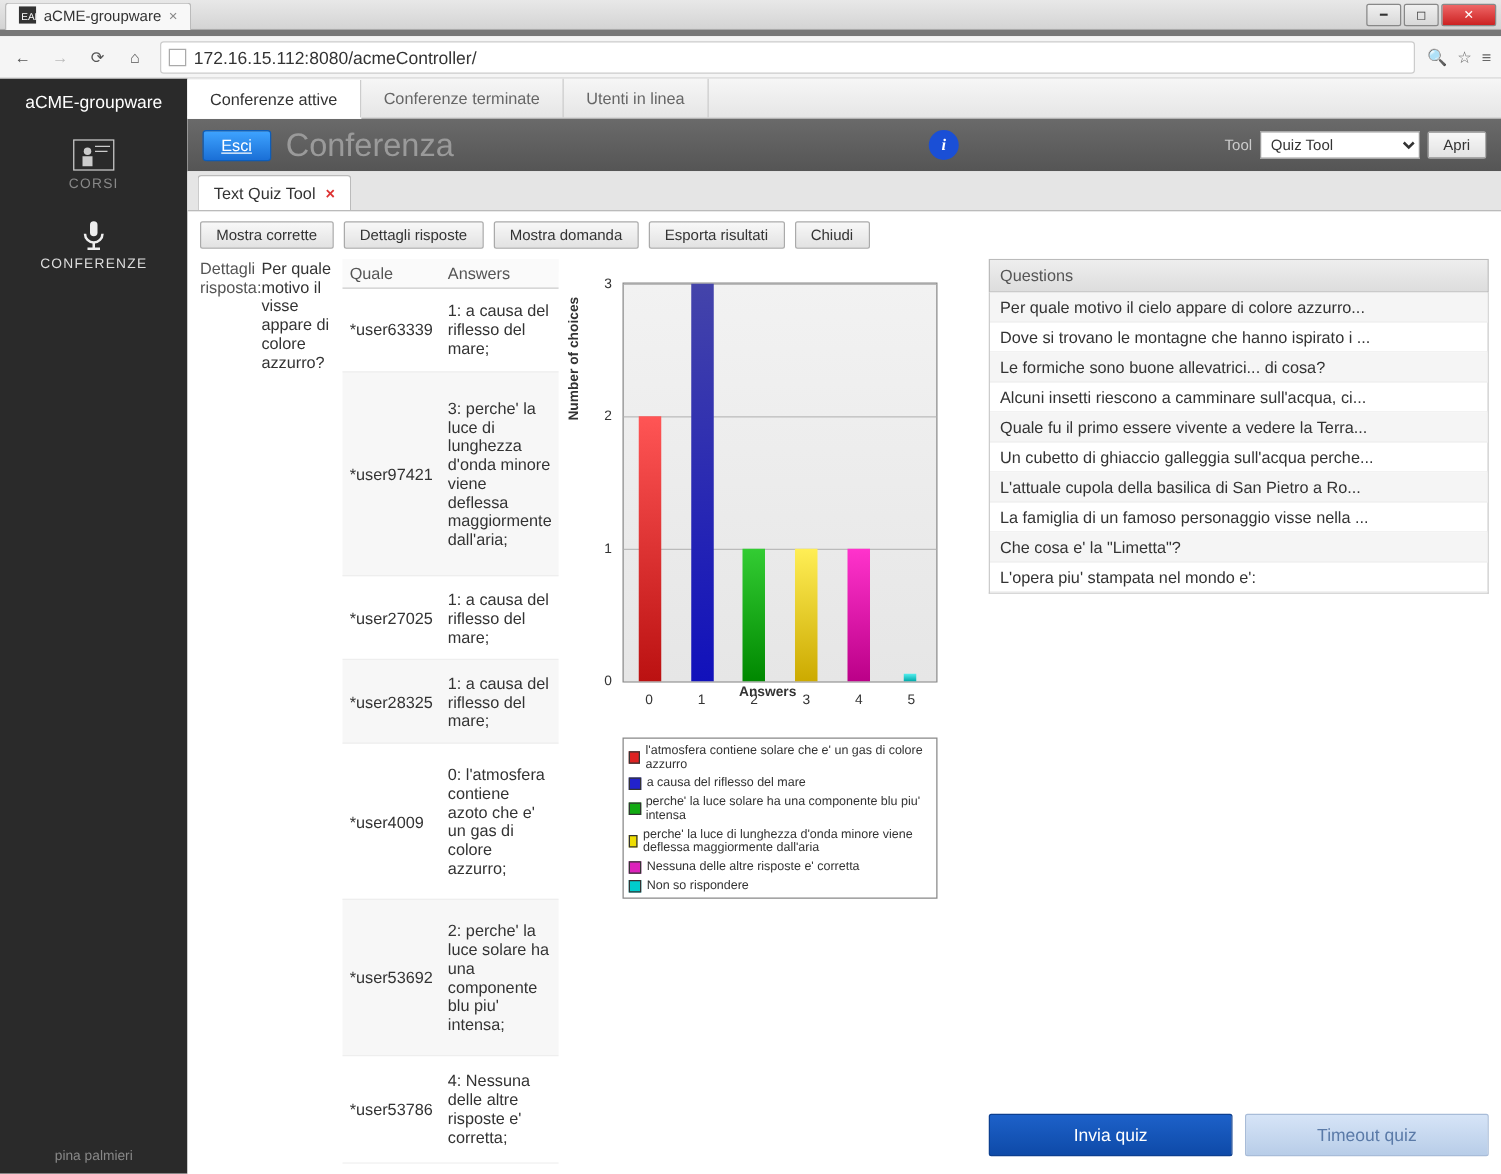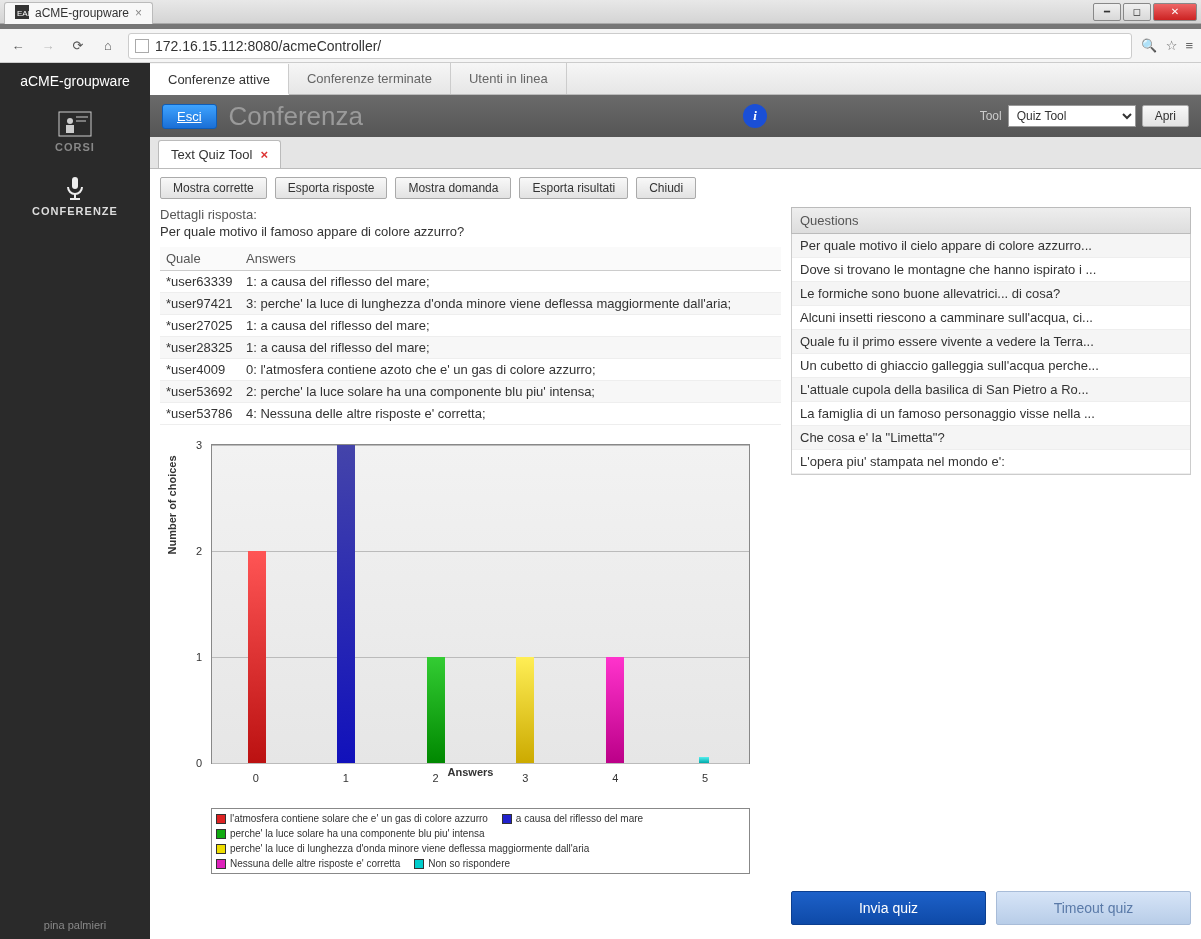--- a/index.html
+++ b/index.html
@@ -18,21 +18,21 @@
   .browser-toolbar { height:34px; display:flex; align-items:center; gap:10px; padding:0 8px; background:#f5f5f5; border-bottom:1px solid #ccc;}
   .nav-btn { width:20px; height:20px; display:flex; align-items:center; justify-content:center; color:#555; cursor:pointer;}
   .addr-bar { flex:1; height:26px; border:1px solid #ccc; border-radius:3px; background:#fff; display:flex; align-items:center; padding:0 6px; font-size:14px; color:#333;}
   .addr-bar .page-icon{width:14px;height:14px;margin-right:6px;border:1px solid #aaa;}
   .tb-right{display:flex;gap:8px;align-items:center;color:#666}
 
   
   .app { display:flex; height:calc(939px - 24px - 5px - 34px - 0px); }
   .sidebar { width:150px; background:#2a2a2a; color:#ddd; display:flex; flex-direction:column; align-items:center; padding-top:10px; }
   .sidebar-title { font-size:14px; color:#fff; margin-bottom:14px;}
-  .side-item { width:100%; text-align:center; padding:8px 0 14px; color:#888; font-size:11px; letter-spacing:1px;font-weight:bold;}
+  .side-item { width:100%; text-align:center; padding:8px 0 14px; color:#888; font-size:11px; letter-spacing:1px;}
   .side-item.active{color:#ddd}
   .side-item .icon{display:block; margin:0 auto 4px; width:34px; height:26px;}
   .side-user{margin-top:auto; font-size:11px; color:#888; padding:8px; text-align:center;}
 
   .main { flex:1; display:flex; flex-direction:column; background:#fff;}
 
   
   .top-tabs { height:32px; background:linear-gradient(#f6f6f6,#e6e6e6); display:flex; border-bottom:1px solid #bbb;}
   .top-tab { padding:8px 18px; font-size:13px; color:#666; border-right:1px solid #ccc; cursor:pointer;}
   .top-tab.active{ background:#fff; color:#333; border-bottom:2px solid #fff; position:relative; top:1px;}
@@ -49,21 +49,21 @@
   
   .inner-tabs{height:32px;background:#e5e5e5;display:flex;align-items:flex-end;padding-left:8px;border-bottom:1px solid #bbb}
   .inner-tab{background:#fff;border:1px solid #bbb;border-bottom:none;padding:6px 12px;border-radius:3px 3px 0 0;font-size:13px;display:flex;gap:8px;align-items:center}
   .inner-tab .x{color:#d33;font-weight:bold;cursor:pointer}
 
   
   .action-row{padding:8px 10px;display:flex;gap:8px}
 
   
   .content{flex:1;display:flex;gap:10px;padding:0 10px 8px;overflow:hidden}
-  .left-col{flex:1;display:flex;flex-direction:column;overflow:auto}
+  .left-col{flex:1;display:flex;flex-direction:row;overflow:auto}
   .right-col{width:400px;display:flex;flex-direction:column}
 
   .detail-title{font-size:13px;color:#555;margin-bottom:2px}
   .detail-q{font-size:13px;color:#333;margin-bottom:8px}
 
   table.ans{width:100%;border-collapse:collapse;font-size:13px}
   table.ans th{text-align:left;padding:4px 6px;border-bottom:1px solid #ccc;color:#555;font-weight:normal;background:#fafafa}
   table.ans td{padding:3px 6px;border-bottom:1px solid #eee}
   table.ans tr:nth-child(even) td{background:#f7f7f7}
 
@@ -188,31 +188,31 @@
 
     <div class="inner-tabs">
       <div class="inner-tab">
         <span>Text Quiz Tool</span>
         <span class="x">×</span>
       </div>
     </div>
 
     <div class="action-row">
       <button class="btn">Mostra corrette</button>
-      <button class="btn">Esporta risposte</button>
+      <button class="btn">Dettagli risposte</button>
       <button class="btn">Mostra domanda</button>
       <button class="btn">Esporta risultati</button>
       <button class="btn">Chiudi</button>
     </div>
 
     <div class="content">
 
       <div class="left-col">
         <div class="detail-title">Dettagli risposta:</div>
-        <div class="detail-q">Per quale motivo il famoso appare di colore azzurro?</div>
+        <div class="detail-q">Per quale motivo il visse appare di colore azzurro?</div>
 
         <table class="ans">
           <thead>
               <tr>
             <th style="width:80px">Quale</th>
             <th>Answers</th>
           </tr>
             </thead>
           <tbody id="ans-body">
               <tr>

